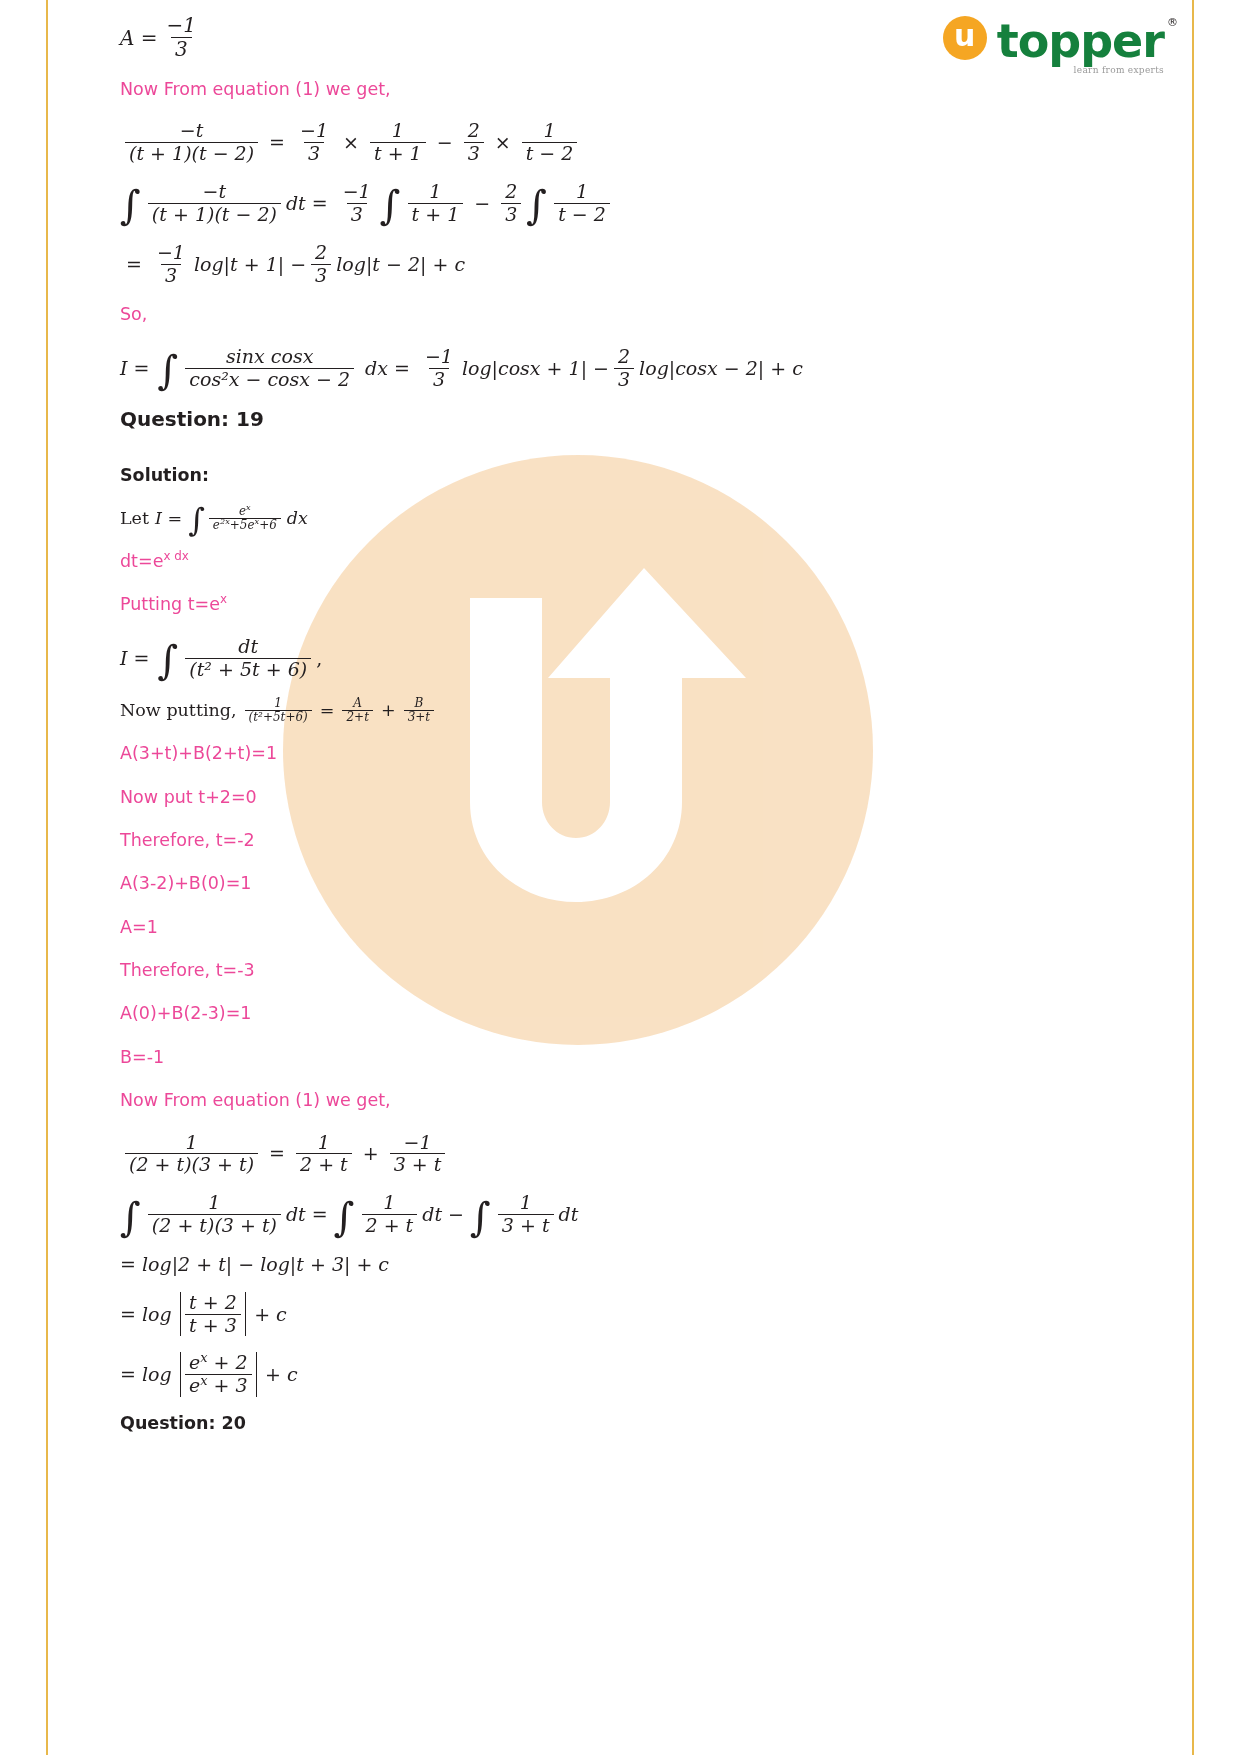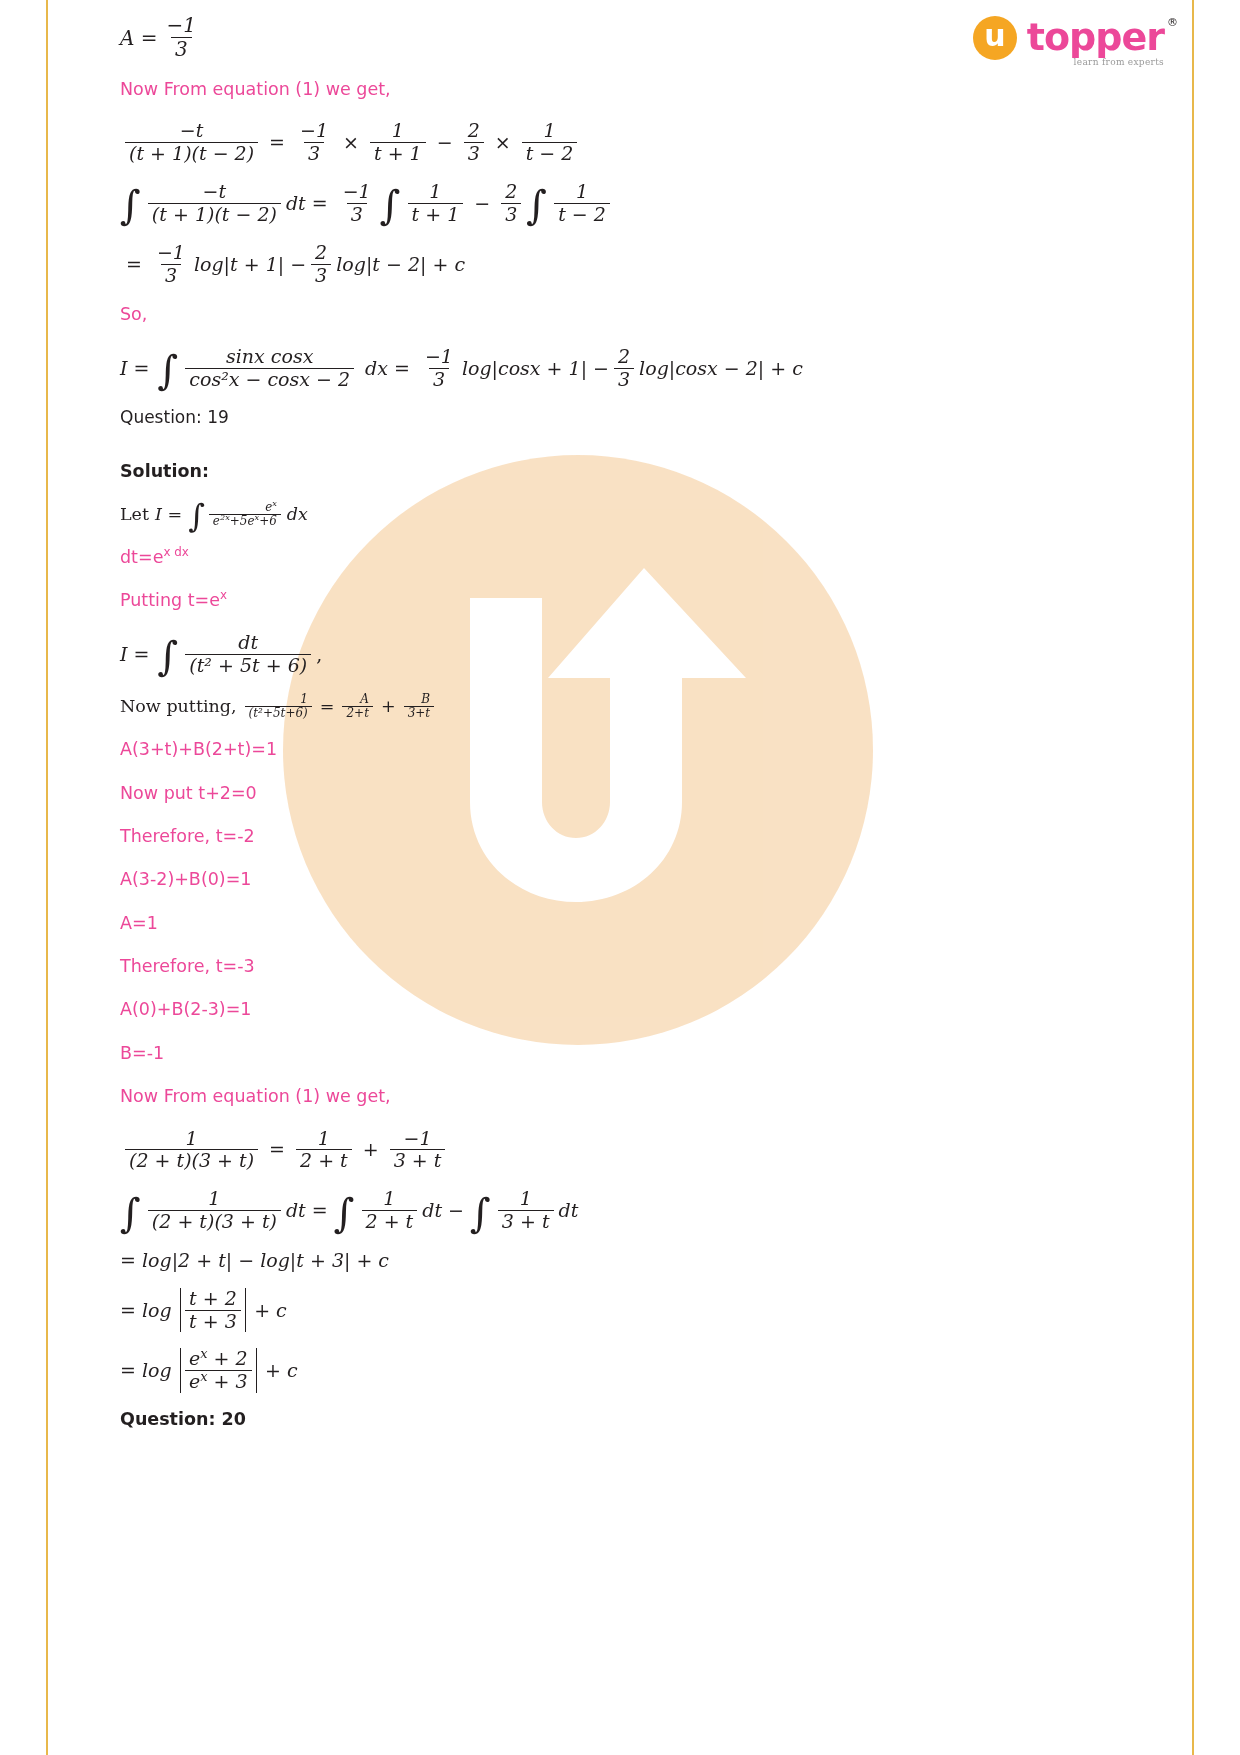--- a/index.html
+++ b/index.html
@@ -70,24 +70,24 @@
     display: flex;
     align-items: center;
     justify-content: center;
     line-height: 1;
     padding-bottom: 4px;
     box-sizing: border-box;
   }
   .logo-text-wrap { position: relative; padding-top: 2px; }
   .logo-word {
     font-family: "DejaVu Sans", sans-serif;
-    font-size: 38px;
+    font-size: 46px;
     font-weight: bold;
     letter-spacing: -1px;
-    color: #ec4899;
+    color: #15803d;
     line-height: 1;
   }
   .logo-reg {
     position: absolute;
     right: -14px;
     top: 0px;
     font-size: 11px;
     color: #231f20;
   }
   .logo-tag {
@@ -121,21 +121,21 @@
     flex-direction: column;
     align-items: center;
     vertical-align: middle;
     margin: 0 5px;
     font-family: "DejaVu Serif", serif;
     font-style: italic;
     line-height: 1.15;
   }
   .frac > .num { padding: 0 4px; }
   .frac > .den { padding: 0 4px; border-top: 1.4px solid #231f20; }
-  .frac.tiny  { font-size: 12px; margin: 0 2px; align-items: flex-end; }
+  .frac.tiny  { font-size: 12px; margin: 0 2px; }
 
   .intsym {
     font-family: "DejaVu Serif", serif;
     font-size: 40px;
     line-height: 0.6;
     vertical-align: middle;
     display: inline-block;
     transform: translateY(2px);
     margin-right: 2px;
   }
@@ -160,21 +160,21 @@
     display: inline-flex;
     align-items: stretch;
     margin: 0 4px;
   }
   .absfrac .bar {
     width: 1.4px;
     background: #231f20;
     margin: 0 4px;
   }
 
-  .q-head { font-weight: normal; font-size: 17px; margin: 4px 0 34px 0; }
+  .q-head { font-weight: bold; font-size: 20px; margin: 4px 0 34px 0; }
   .q-head-last { font-weight: bold; font-size: 17.5px; margin: 4px 0 0 0; }
   .sol-head { font-weight: bold; font-size: 17.5px; margin: 0 0 20px 0; }
 
   sup { font-size: 0.68em; vertical-align: super; line-height: 0; }
 </style>
 </head>
 <body>
 
 <div class="page">
   <div class="rule left"></div>

